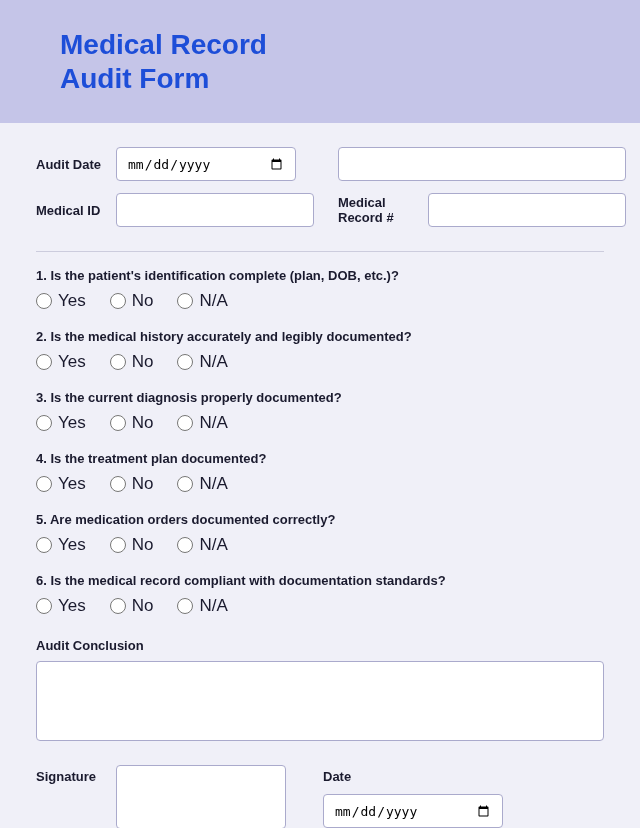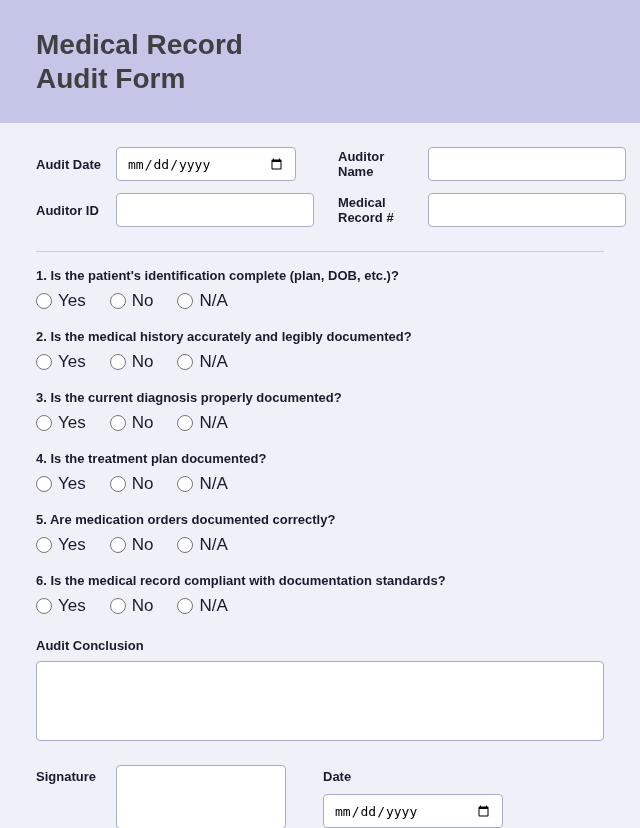--- a/index.html
+++ b/index.html
@@ -29,22 +29,23 @@
       background: #c5c5e8;
       padding: 28px 36px 28px 36px;
       display: flex;
       justify-content: space-between;
       align-items: center;
     }
 
     .header-title {
       font-size: 28px;
       font-weight: 900;
-      color: #404040;
+      color: #1d4ed8;
       line-height: 1.2;
+      margin-left: 24px;
     }
 
     .logo-container {
       display: flex;
       align-items: center;
       gap: 4px;
     }
 
     .logo-text {
       font-size: 22px;
@@ -225,26 +226,25 @@
   <div class="form-body">
 
     <div class="top-fields">
 
       <div class="field-row">
         <span class="field-label">Audit Date</span>
         <input type="date" class="field-input date-input" placeholder="mm/dd/yyyy" style="">
       </div>
 
       <div class="field-row">
-        <span class="field-label-tall">Auditor Name</span>
         <input type="text" class="field-input text-input-wide" style="">
       </div>
 
       <div class="field-row">
-        <span class="field-label">Auditor ID</span>
+        <span class="field-label">Medical ID</span>
         <input type="text" class="field-input text-input-wide" style="">
       </div>
 
       <div class="field-row">
         <span class="field-label-tall">Medical Record #</span>
         <input type="text" class="field-input text-input-wide" style="">
       </div>
     </div>
 
     <hr class="section-divider">

